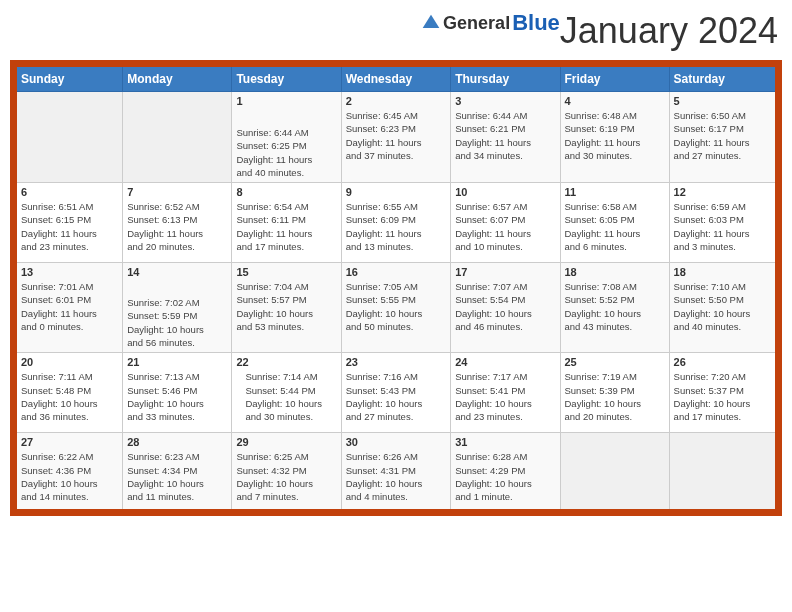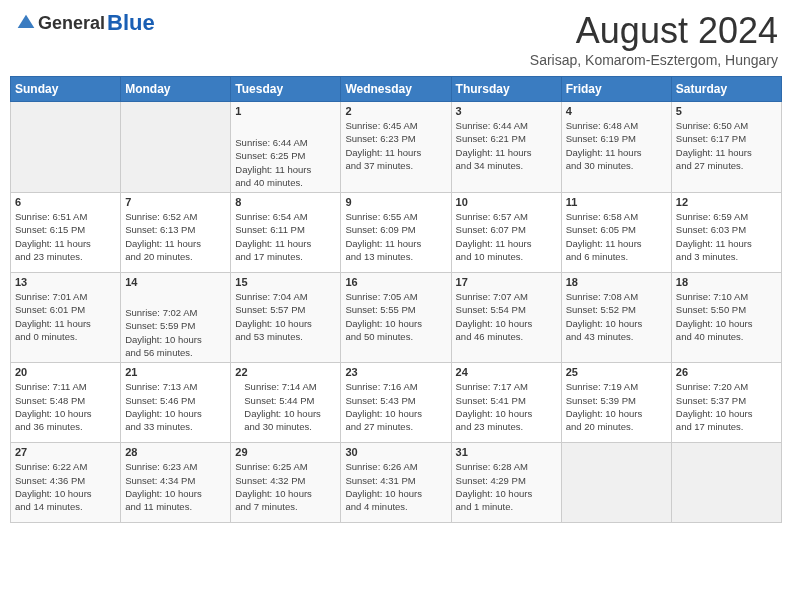--- a/index.html
+++ b/index.html
@@ -5,21 +5,21 @@
     * { margin: 0; padding: 0; box-sizing: border-box; }
     body {
       font-family: Arial, sans-serif;
       background: #fff;
       width: 792px;
       min-height: 612px;
       padding: 10px;
     }
     .header {
       display: flex;
-      justify-content: space-between;
+      justify-content: flex-end;
       align-items: flex-start;
       margin-bottom: 8px;
       padding: 0 4px;
     }
     .logo {
       display: flex;
       flex-direction: column;
       align-items: flex-start;
     }
     .logo-text {
@@ -50,21 +50,21 @@
       font-weight: 300;
       color: #333;
     }
     .subtitle {
       font-size: 14px;
       color: #555;
     }
     .calendar {
       width: 100%;
       border-collapse: collapse;
-      border: 1px solid #c2410c;
+      border: 7px solid #c2410c;
     }
     .calendar th {
       background: #3a7cc1;
       color: #fff;
       font-size: 12px;
       font-weight: bold;
       padding: 5px 4px;
       border: 1px solid #2e6aab;
       text-align: left;
     }
@@ -108,22 +108,21 @@
   <div class="logo">
     <div class="logo-text">
       <svg class="logo-icon" viewBox="0 0 24 24">
         <polygon points="12,2 22,18 2,18" fill="#3a7cc1"></polygon>
       </svg>
       <span class="logo-general">General</span>
       <span class="logo-blue">Blue</span>
     </div>
   </div>
   <div class="title-area">
-    <div class="month-title">August 2024</div>
-    <div class="subtitle">Sarisap, Komarom-Esztergom, Hungary</div>
+    <div class="month-title">January 2024</div>
   </div>
 </div>
 
 <table class="calendar">
   <thead>
     <tr>
     <th>Sunday</th>
         <th>Monday</th>
         <th>Tuesday</th>
         <th>Wednesday</th>

